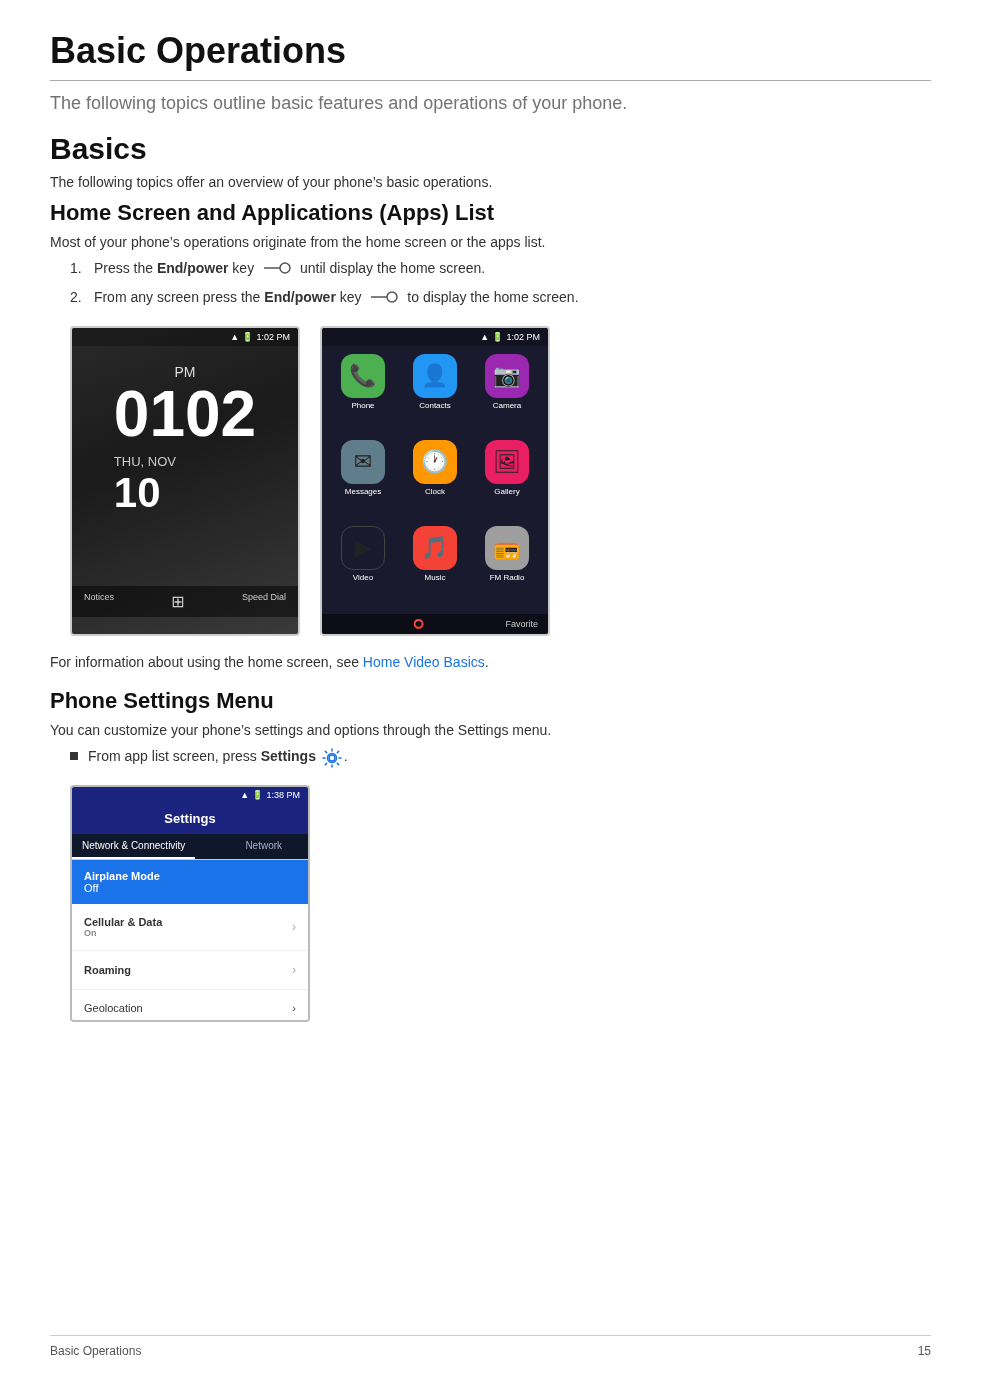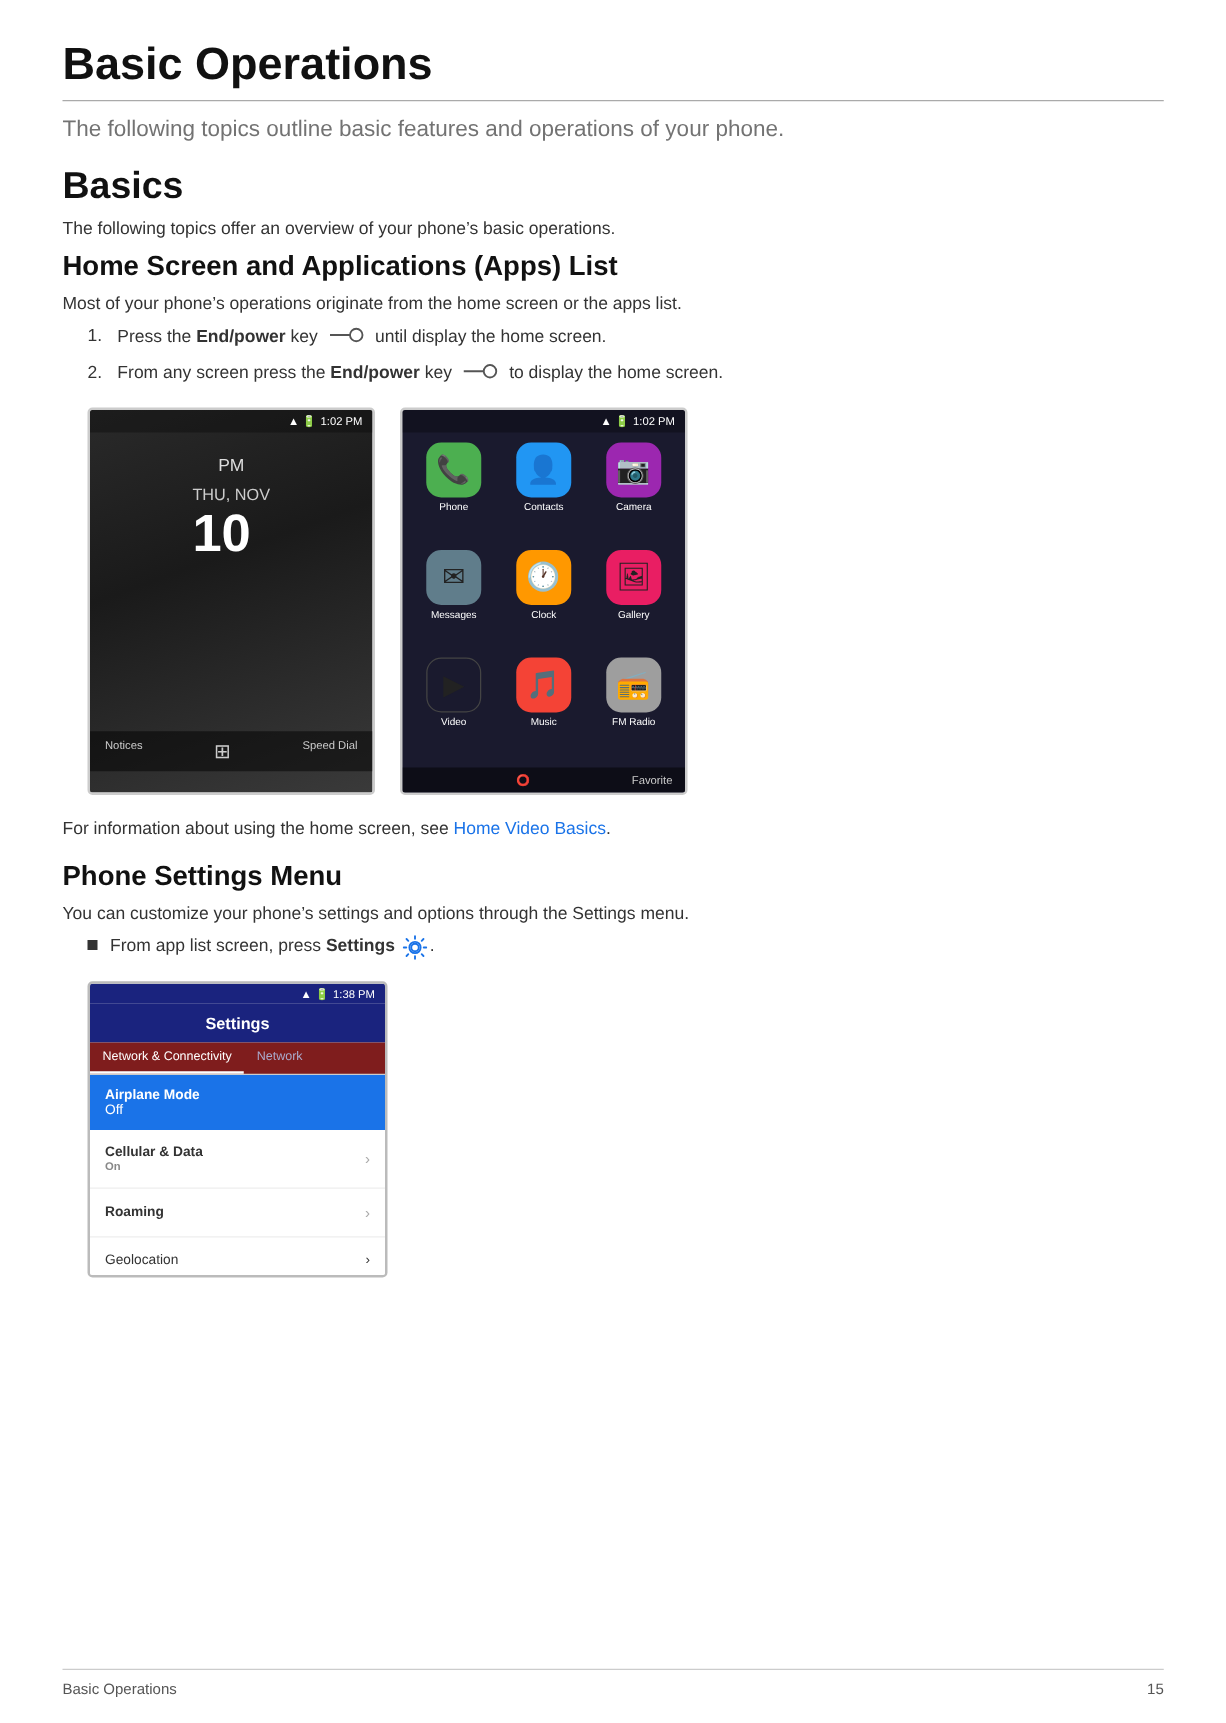--- a/index.html
+++ b/index.html
@@ -214,22 +214,23 @@
     .settings-title-bar {
       background: #1a237e;
       color: #fff;
       text-align: center;
       padding: 8px;
       font-size: 13px;
       font-weight: bold;
     }
     .settings-tabs {
       display: flex;
-      background: #7f1d1d;
+      background: #0f172a;
       border-bottom: 1px solid #ccc;
+      gap: 40px;
     }
     .settings-tab {
       padding: 6px 10px;
       font-size: 10px;
       color: #aac;
     }
     .settings-tab.active {
       color: #fff;
       border-bottom: 2px solid #fff;
     }
@@ -349,20 +350,21 @@
   <div class="phone-screen phone-screen-1">
     <div class="phone-status-bar">
       <div class="status-icons">
         <span>▲</span>
         <span>🔋</span>
         <span>1:02 PM</span>
       </div>
     </div>
     <div class="clock-display">
       <div class="am-pm">PM</div>
+      <div class="clock-time">0102</div>
       <div class="clock-date">
         <div>THU, NOV</div>
         <div style="font-size:42px;font-weight:bold;color:#fff;">10</div>
       </div>
     </div>
     <div class="phone-bottom-bar">
       <span>Notices</span>
       <span class="bottom-grid-icon">⊞</span>
       <span>Speed Dial</span>
     </div>

